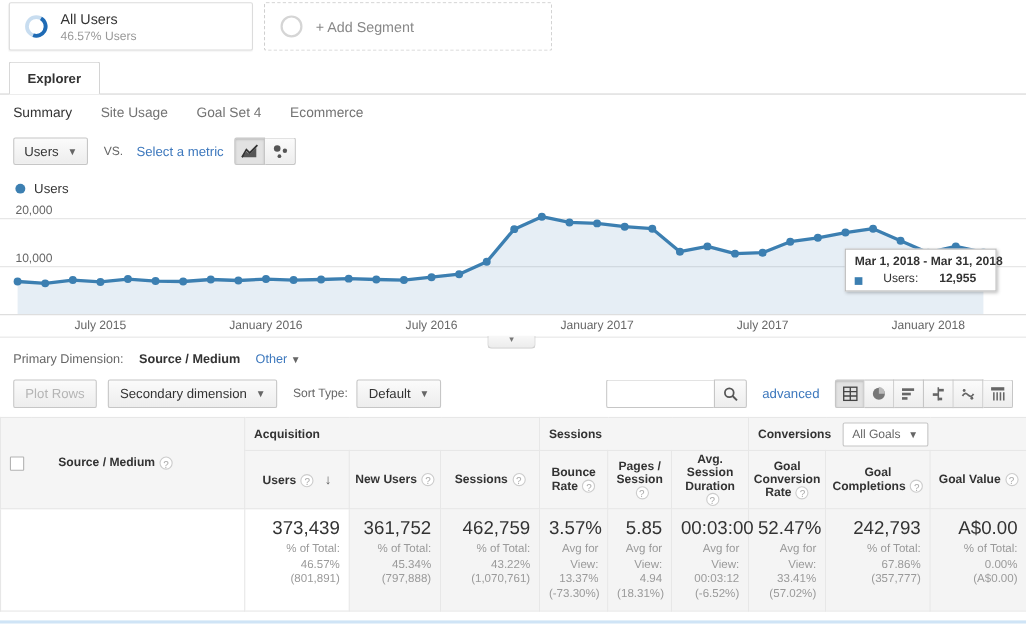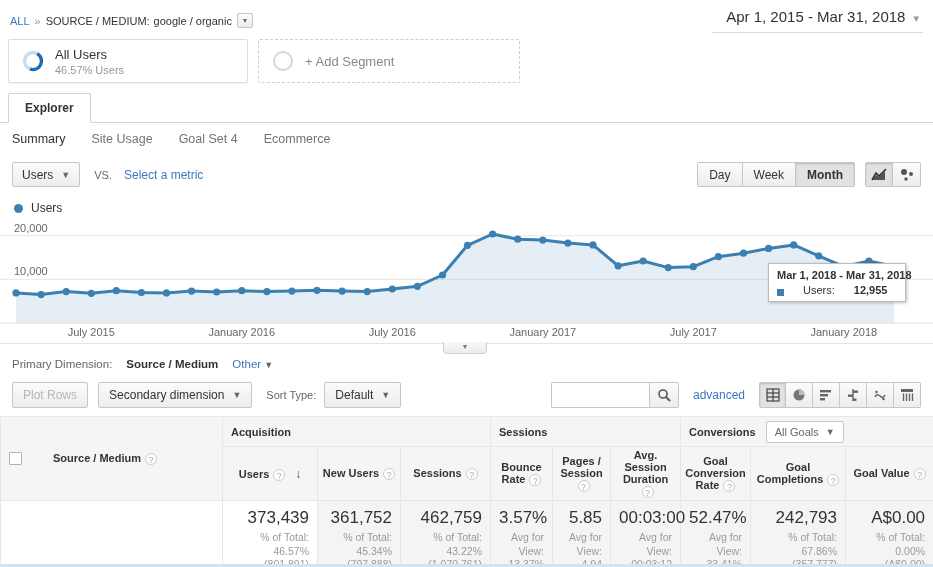--- a/index.html
+++ b/index.html
@@ -11,21 +11,21 @@
   .crumb-all { color:#3d78bd; cursor:pointer; }
   .crumb-sep { color:#999; margin:0 5px; }
   .crumb-label { color:#333; }
   .crumb-value { color:#333; margin-left:4px; }
   .mini-dd { display:inline-block; width:16px; height:15px; margin-left:5px; border:1px solid #c6c6c6; border-radius:2px; background:linear-gradient(#fdfdfd,#ececec); text-align:center; font-size:8px; color:#666; line-height:14px; vertical-align:middle; }
   .date-range { margin-left:auto; font-size:15px; color:#333; border-bottom:1px solid #d9d9d9; padding:0 4px 7px 14px; cursor:pointer; }
   .date-caret { color:#999; font-size:11px; margin-left:8px; }
 
   
   .segments { display:flex; padding:2px 8px; gap:10px; }
-  .seg-card { width:240px; height:44px; border:1px solid #dcdcdc; border-radius:2px; background:#fff; display:flex; align-items:center; padding:0 12px; gap:10px; box-shadow:0 1px 1px rgba(0,0,0,0.04); }
+  .seg-card { width:222px; height:44px; border:1px solid #dcdcdc; border-radius:2px; background:#fff; display:flex; align-items:center; padding:0 12px; gap:10px; box-shadow:0 1px 1px rgba(0,0,0,0.04); }
   .seg-title { font-size:13px; color:#333; }
   .seg-sub { font-size:11px; color:#999; margin-top:2px; }
   .seg-add { width:262px; height:44px; border:1px dashed #cfcfcf; border-radius:2px; display:flex; align-items:center; padding:0 14px; gap:12px; color:#888; font-size:13px; cursor:pointer; }
   .add-circle { width:20px; height:20px; border:2px solid #d5d5d5; border-radius:50%; }
 
   
   .tabstrip { display:flex; margin-top:8px; border-bottom:1px solid #d4d4d4; padding-left:8px; }
   .tab { border:1px solid #d4d4d4; border-bottom:1px solid #fff; margin-bottom:-1px; background:#fff; padding:7px 16px; font-size:12px; font-weight:bold; color:#333; border-radius:2px 2px 0 0; cursor:pointer; }
   .subnav { display:flex; gap:26px; padding:9px 12px 6px 12px; font-size:12.5px; }
   .subnav .current { color:#333; }
@@ -100,28 +100,20 @@
   .sum-val { font-size:17px; color:#333; }
   .sum-sub { font-size:10.5px; color:#9a9a9a; margin-top:3px; line-height:1.3; }
   .bottom-strip { position:absolute; left:0; bottom:0; width:933px; height:3px; background:#cfe4f6; }
   svg.icon { display:block; }
 </style>
 </head>
 <body>
 
 <div id="app">
 
-  <div class="crumb-bar">
-    <span class="crumb-all">ALL</span>
-    <span class="crumb-sep">»</span>
-    <span class="crumb-label">SOURCE / MEDIUM:</span>
-    <span class="crumb-value">google / organic</span>
-    <span class="mini-dd">▾</span>
-    <span class="date-range"><span>Apr 1, 2015 - Mar 31, 2018</span><span class="date-caret">▾</span></span>
-  </div>
 
   <div class="segments">
     <div class="seg-card">
       <svg class="icon" width="24" height="24" viewBox="0 0 24 24">
         <circle cx="12" cy="12" r="8.5" fill="none" stroke="#c8ddf0" stroke-width="3.4"></circle>
         <circle cx="12" cy="12" r="8.5" fill="none" stroke="#1f6bb5" stroke-width="3.4" stroke-dasharray="25 28.4" transform="rotate(-60 12 12)"></circle>
       </svg>
       <div>
         <div class="seg-title">All Users</div>
         <div class="seg-sub">46.57% Users</div>
@@ -143,25 +135,20 @@
     <span class="link">Ecommerce</span>
   </div>
 
   <div class="graph-toolbar">
     <div class="btn metric-btn">
       <span>Users</span>
       <span class="caret">▼</span>
     </div>
     <span class="vs">VS.</span>
     <span class="select-metric">Select a metric</span>
-    <div class="gran-group">
-      <div class="btn">Day</div>
-      <div class="btn">Week</div>
-      <div class="btn active">Month</div>
-    </div>
     <div class="charttype-group">
       <div class="btn active">
         <svg class="icon" width="16" height="14" viewBox="0 0 16 14">
           <path d="M1 12 L5 7 L8 9 L14 3 L14 12 Z" fill="#555"></path>
           <path d="M1 12 L5 5 L8 8 L15 1" fill="none" stroke="#333" stroke-width="1.6"></path>
         </svg>
       </div>
       <div class="btn">
         <svg class="icon" width="16" height="14" viewBox="0 0 16 14">
           <circle cx="5" cy="4" r="3" fill="#555"></circle>

